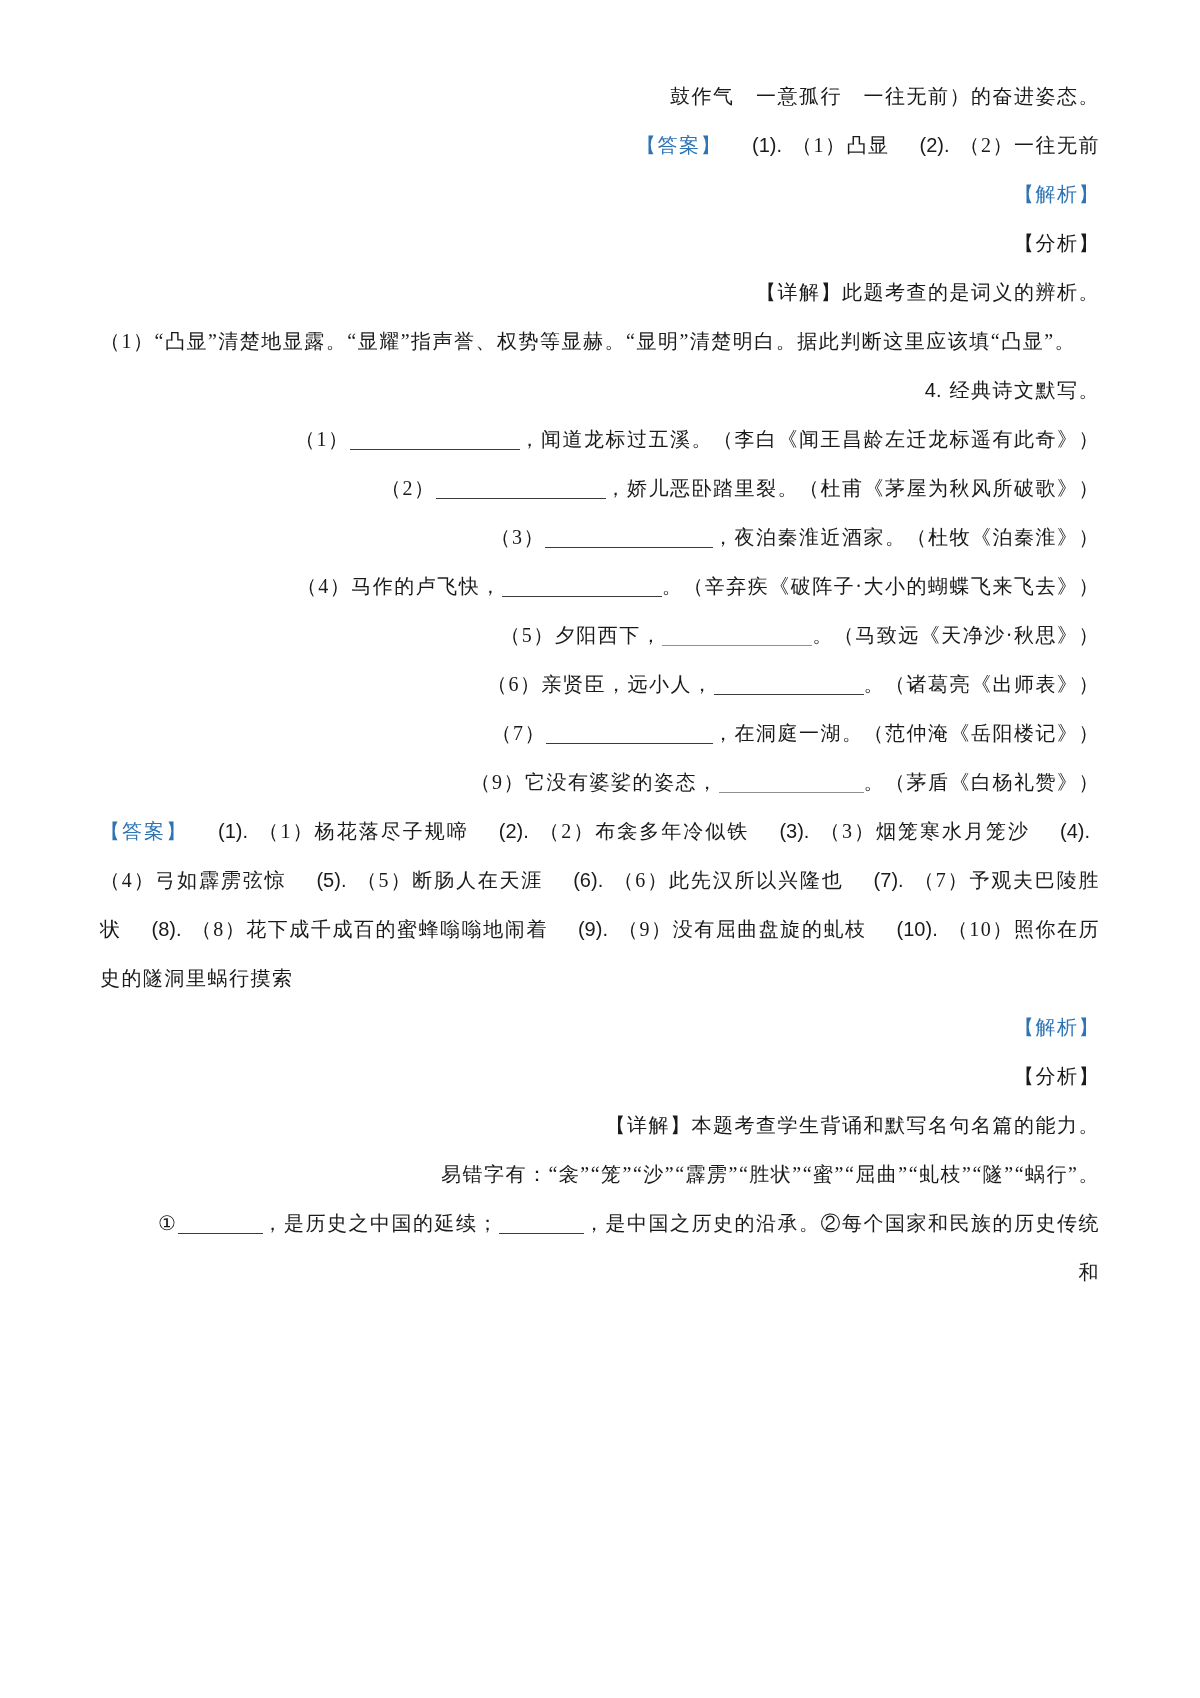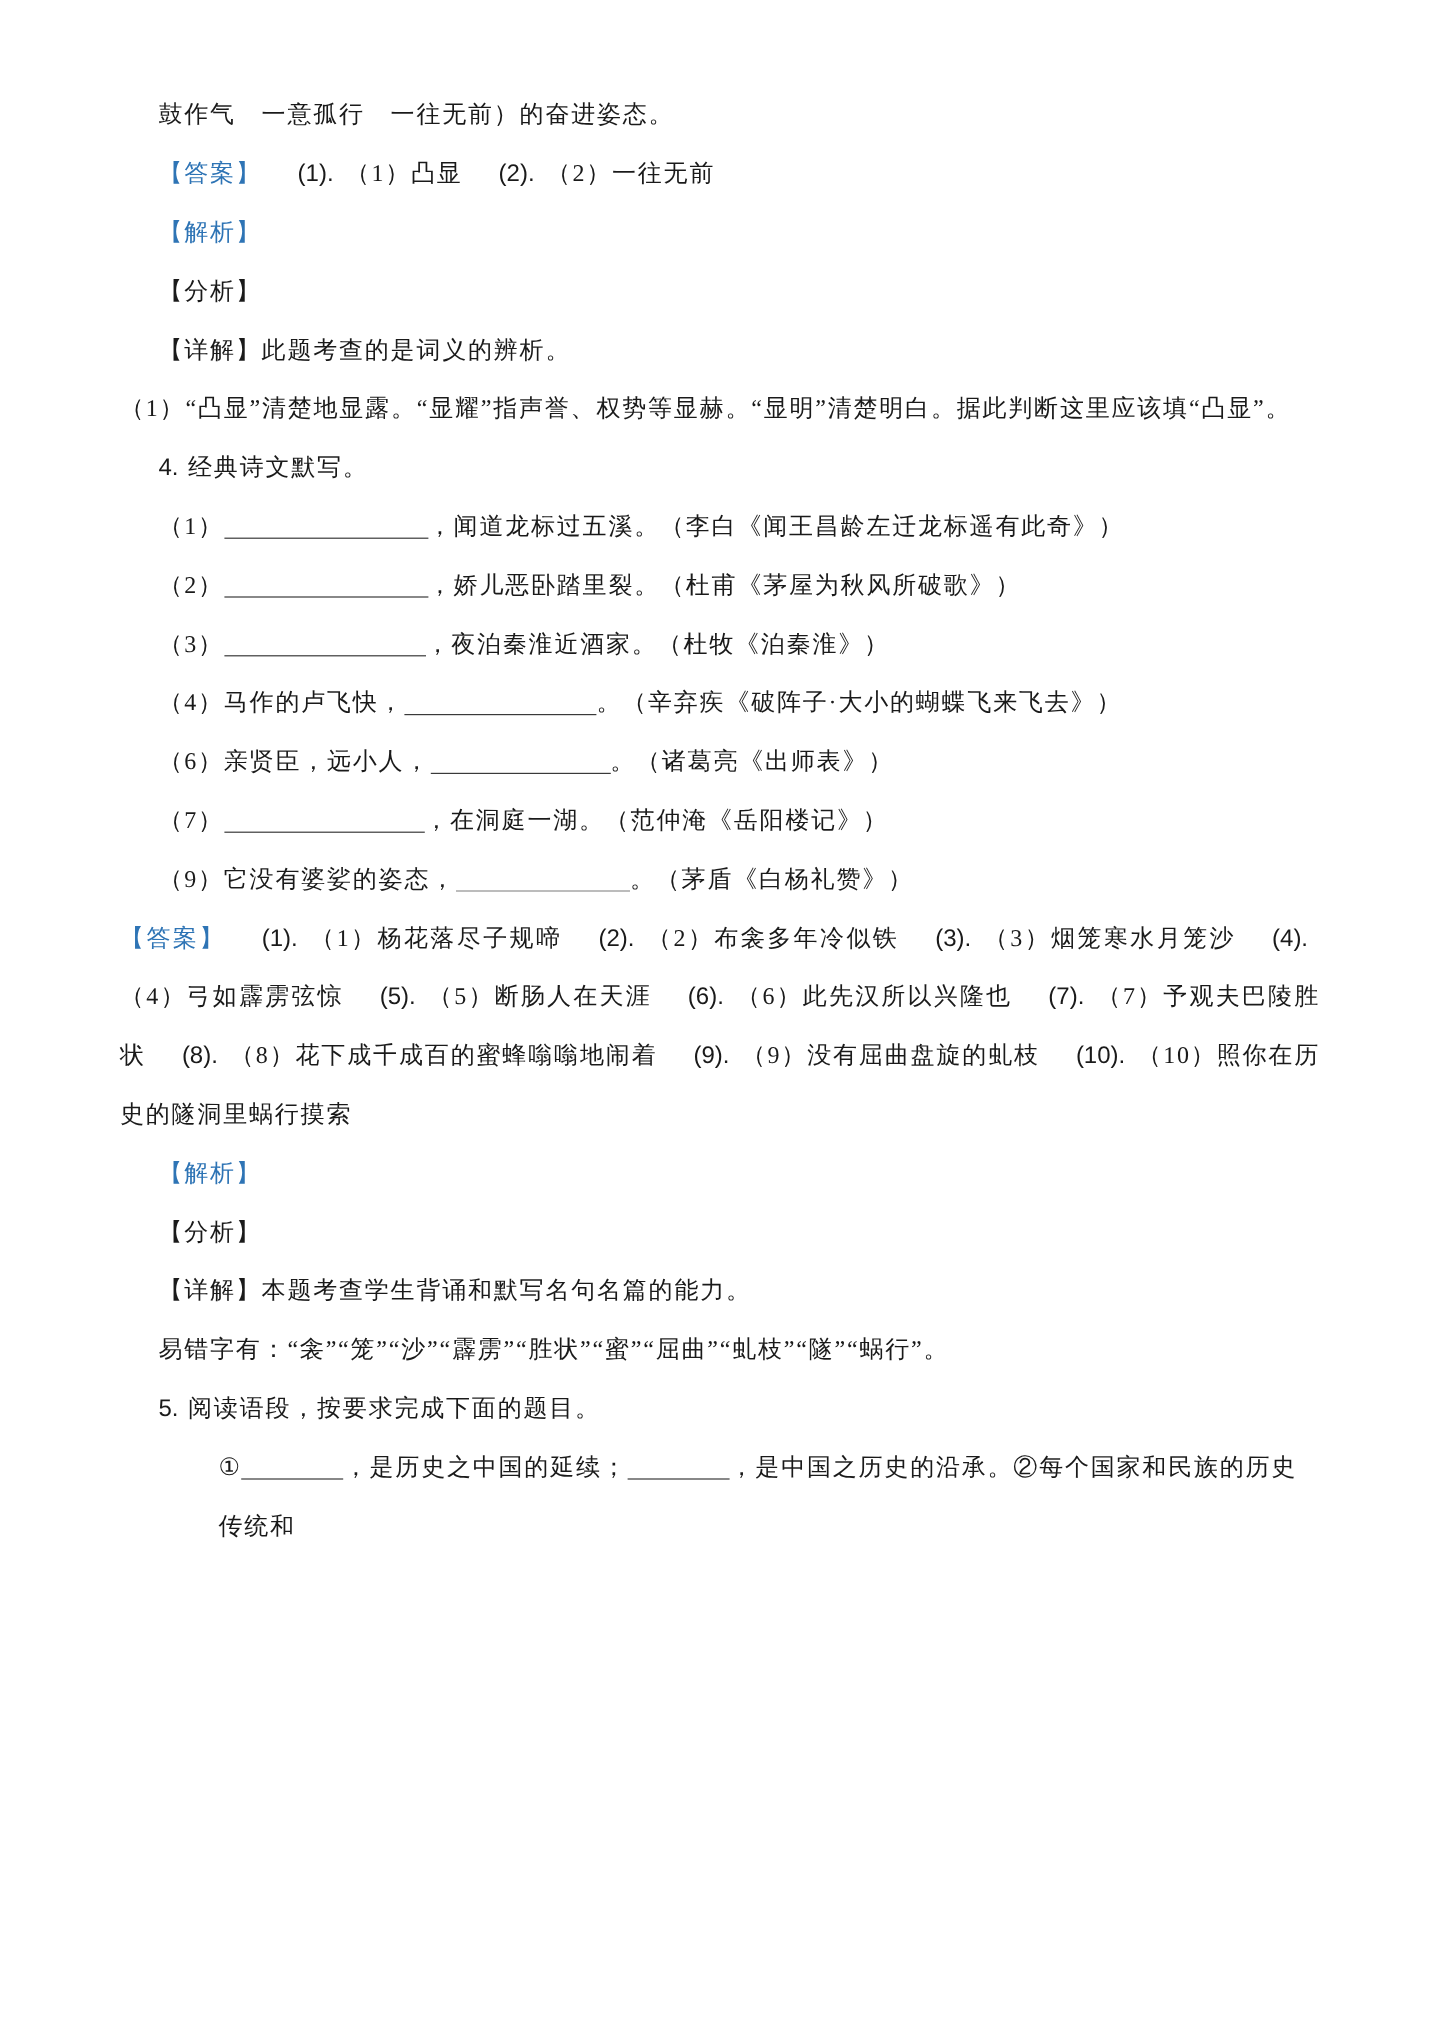--- a/index.html
+++ b/index.html
@@ -14,21 +14,21 @@
     padding:72px 100px 0 100px;
     width:1000px;
   }
   p.line{
     margin:0;
     font-size:20px;
     line-height:49px;
     letter-spacing:1.5px;
     text-align:justify;
   }
-  p.line.single{text-align:left;margin-left:32px;}
+  p.line.single{text-align:right;}
   .blue{color:#2E74B5;}
   .qnum{
     font-family:"Liberation Sans","DejaVu Sans",sans-serif;
     letter-spacing:0;
     margin-right:8px;
   }
   .ansnum{
     font-family:"Liberation Sans","DejaVu Sans",sans-serif;
     letter-spacing:0;
     margin:0 10px 0 30px;
@@ -71,20 +71,21 @@
   <p class="line single"><span class="qnum">4.</span><span>经典诗文默写。</span></p>
 
   <p class="line single"><span>（1）</span><span class="blank" style="width:170px"></span><span>，闻道龙标过五溪。（李白《闻王昌龄左迁龙标遥有此奇》）</span></p>
 
   <p class="line single"><span>（2）</span><span class="blank" style="width:170px"></span><span>，娇儿恶卧踏里裂。（杜甫《茅屋为秋风所破歌》）</span></p>
 
   <p class="line single"><span>（3）</span><span class="blank" style="width:168px"></span><span>，夜泊秦淮近酒家。（杜牧《泊秦淮》）</span></p>
 
   <p class="line single"><span>（4）马作的卢飞快，</span><span class="blank" style="width:160px"></span><span>。（辛弃疾《破阵子·大小的蝴蝶飞来飞去》）</span></p>
 
+  <p class="line single"><span>（5）夕阳西下，</span><span class="blank light" style="width:150px"></span><span>。（马致远《天净沙·秋思》）</span></p>
 
   <p class="line single"><span>（6）亲贤臣，远小人，</span><span class="blank" style="width:150px"></span><span>。（诸葛亮《出师表》）</span></p>
 
   <p class="line single"><span>（7）</span><span class="blank" style="width:167px"></span><span>，在洞庭一湖。（范仲淹《岳阳楼记》）</span></p>
 
 
   <p class="line single"><span>（9）它没有婆娑的姿态，</span><span class="blank light" style="width:145px"></span><span>。（茅盾《白杨礼赞》）</span></p>
 
 
   <p class="line">
@@ -92,17 +93,16 @@
   </p>
 
   <p class="line single"><span class="blue">【解析】</span></p>
 
   <p class="line single"><span>【分析】</span></p>
 
   <p class="line single"><span>【详解】本题考查学生背诵和默写名句名篇的能力。</span></p>
 
   <p class="line single"><span>易错字有：“衾”“笼”“沙”“霹雳”“胜状”“蜜”“屈曲”“虬枝”“隧”“蜗行”。</span></p>
 
-  <p class="line single"><span class="qnum">5.</span><span>阅读语段，按要求完成下面的题目。</span></p>
 
   <p class="line single kai indent"><span>①</span><span class="blank" style="width:85px"></span><span>，是历史之中国的延续；</span><span class="blank" style="width:85px"></span><span>，是中国之历史的沿承。②每个国家和民族的历史传统和</span></p>
 
 </div>
 
 </body></html>

